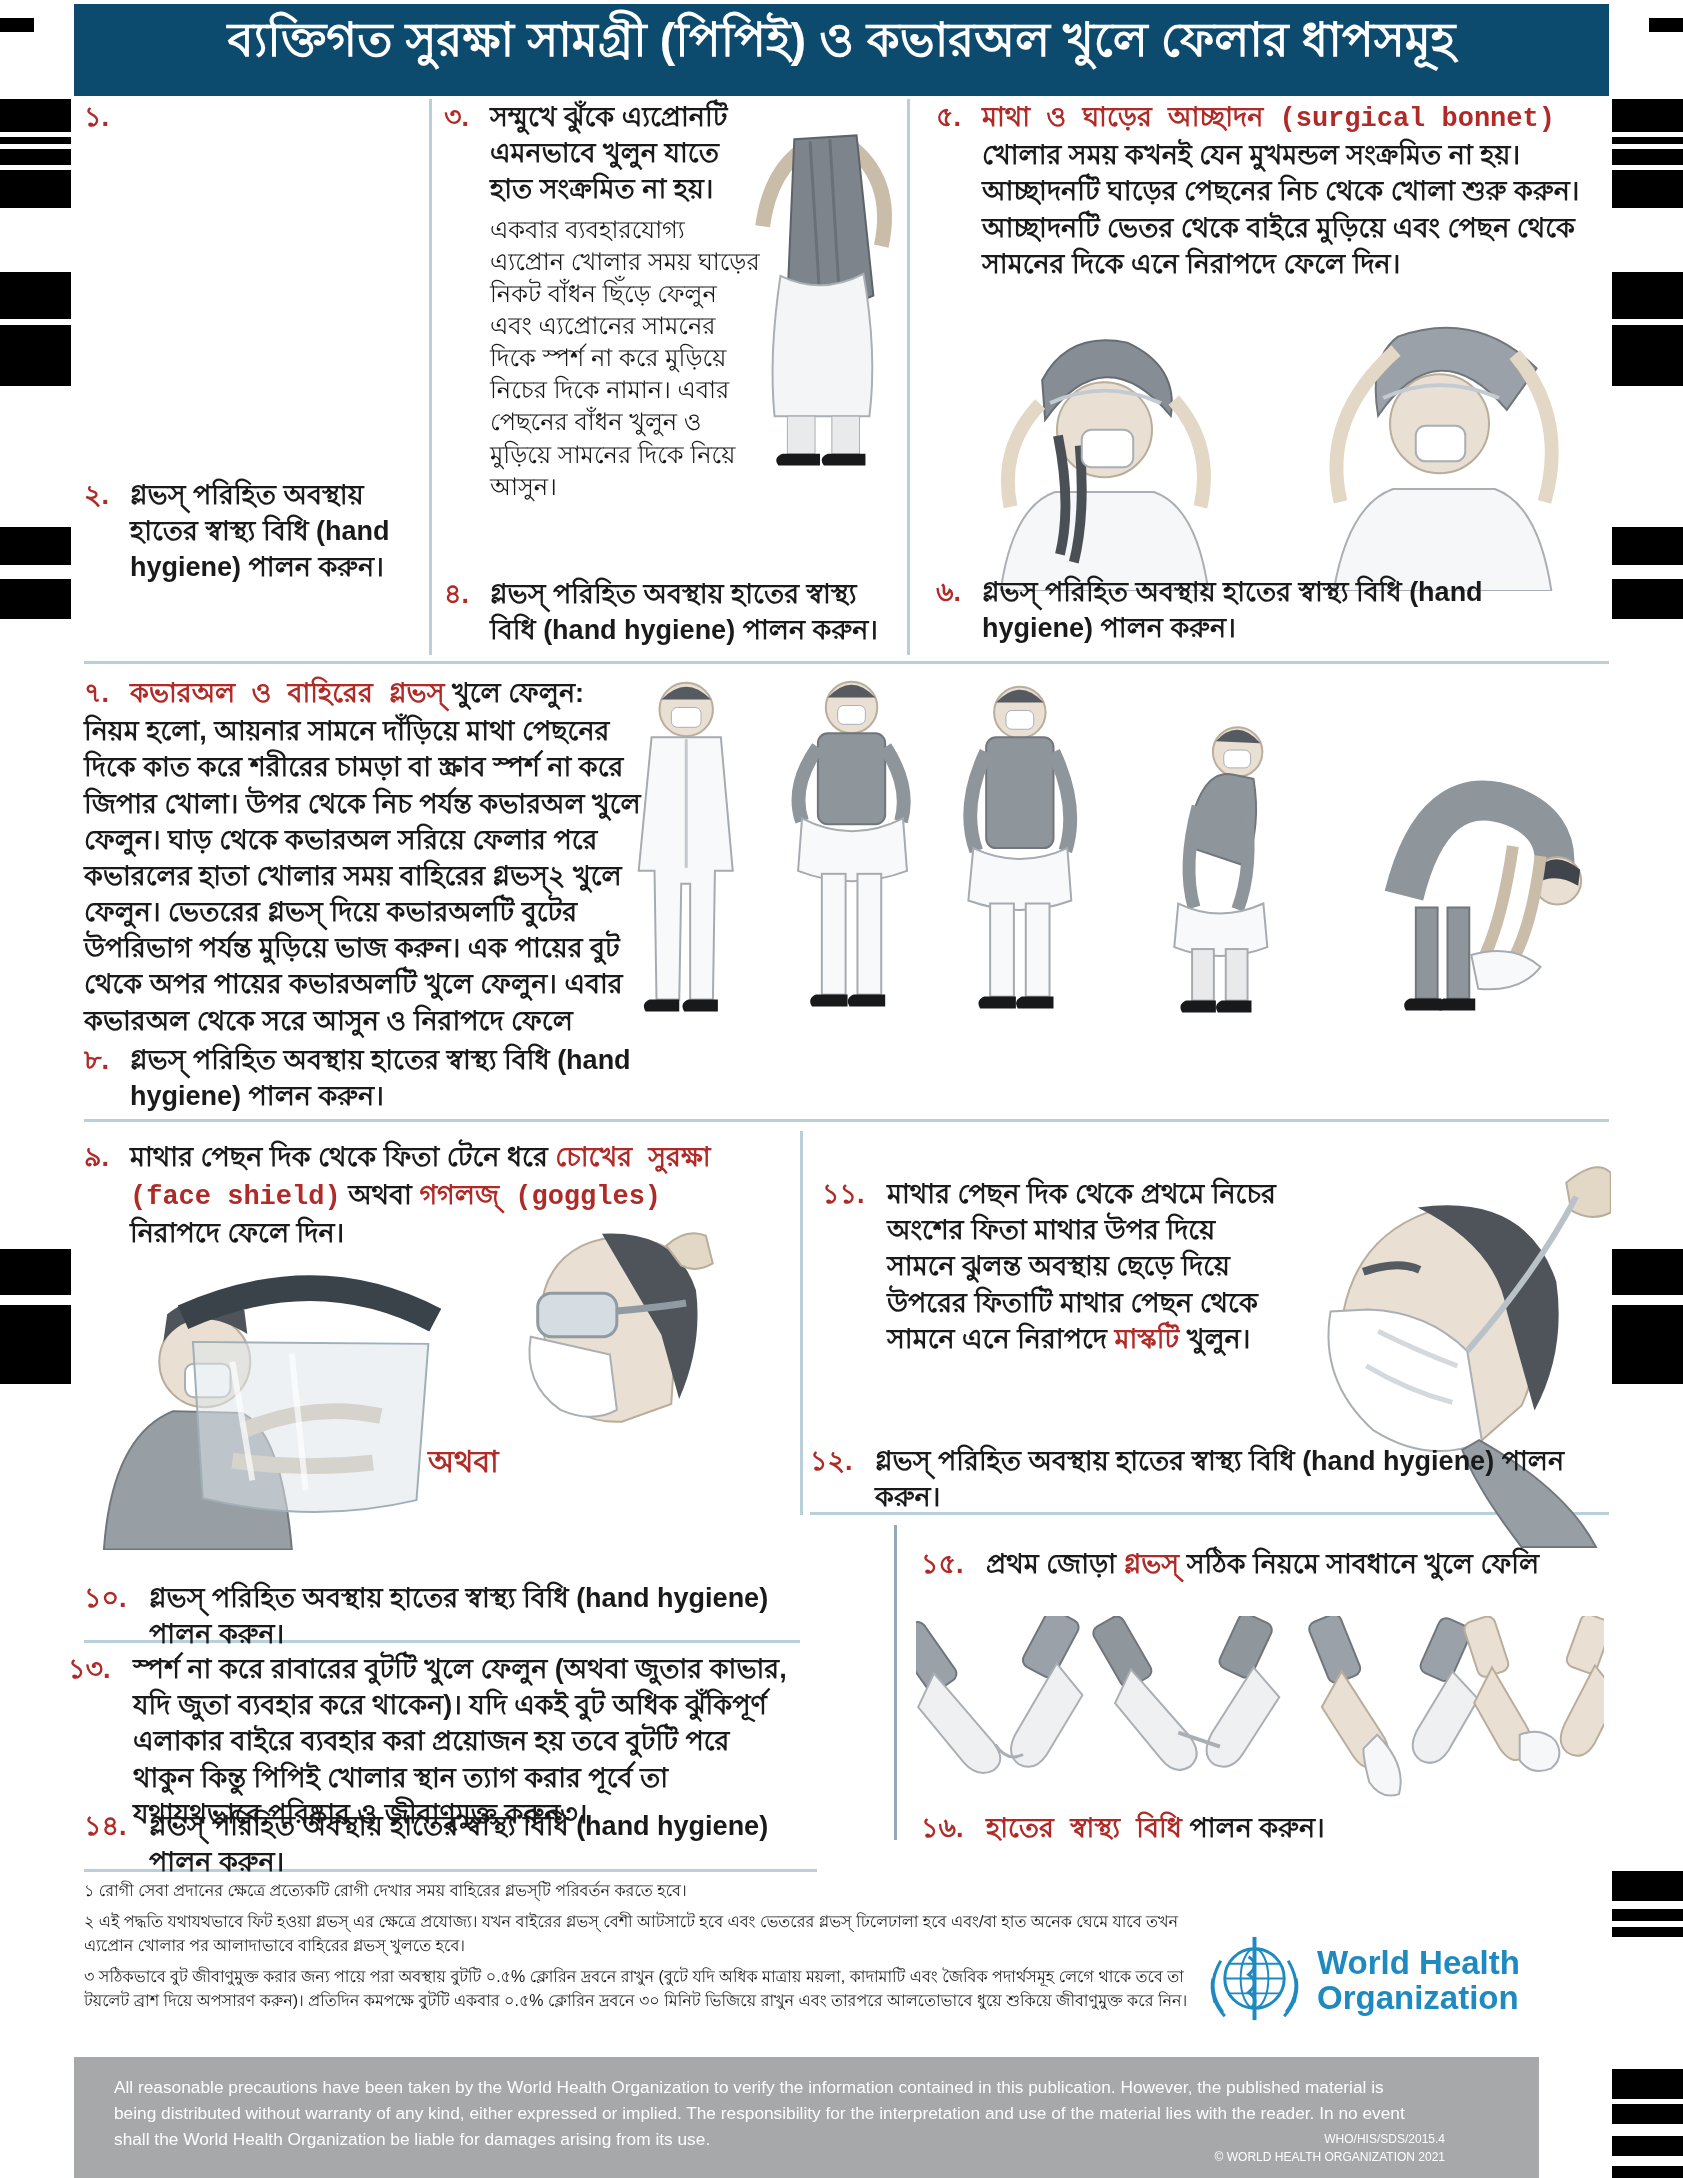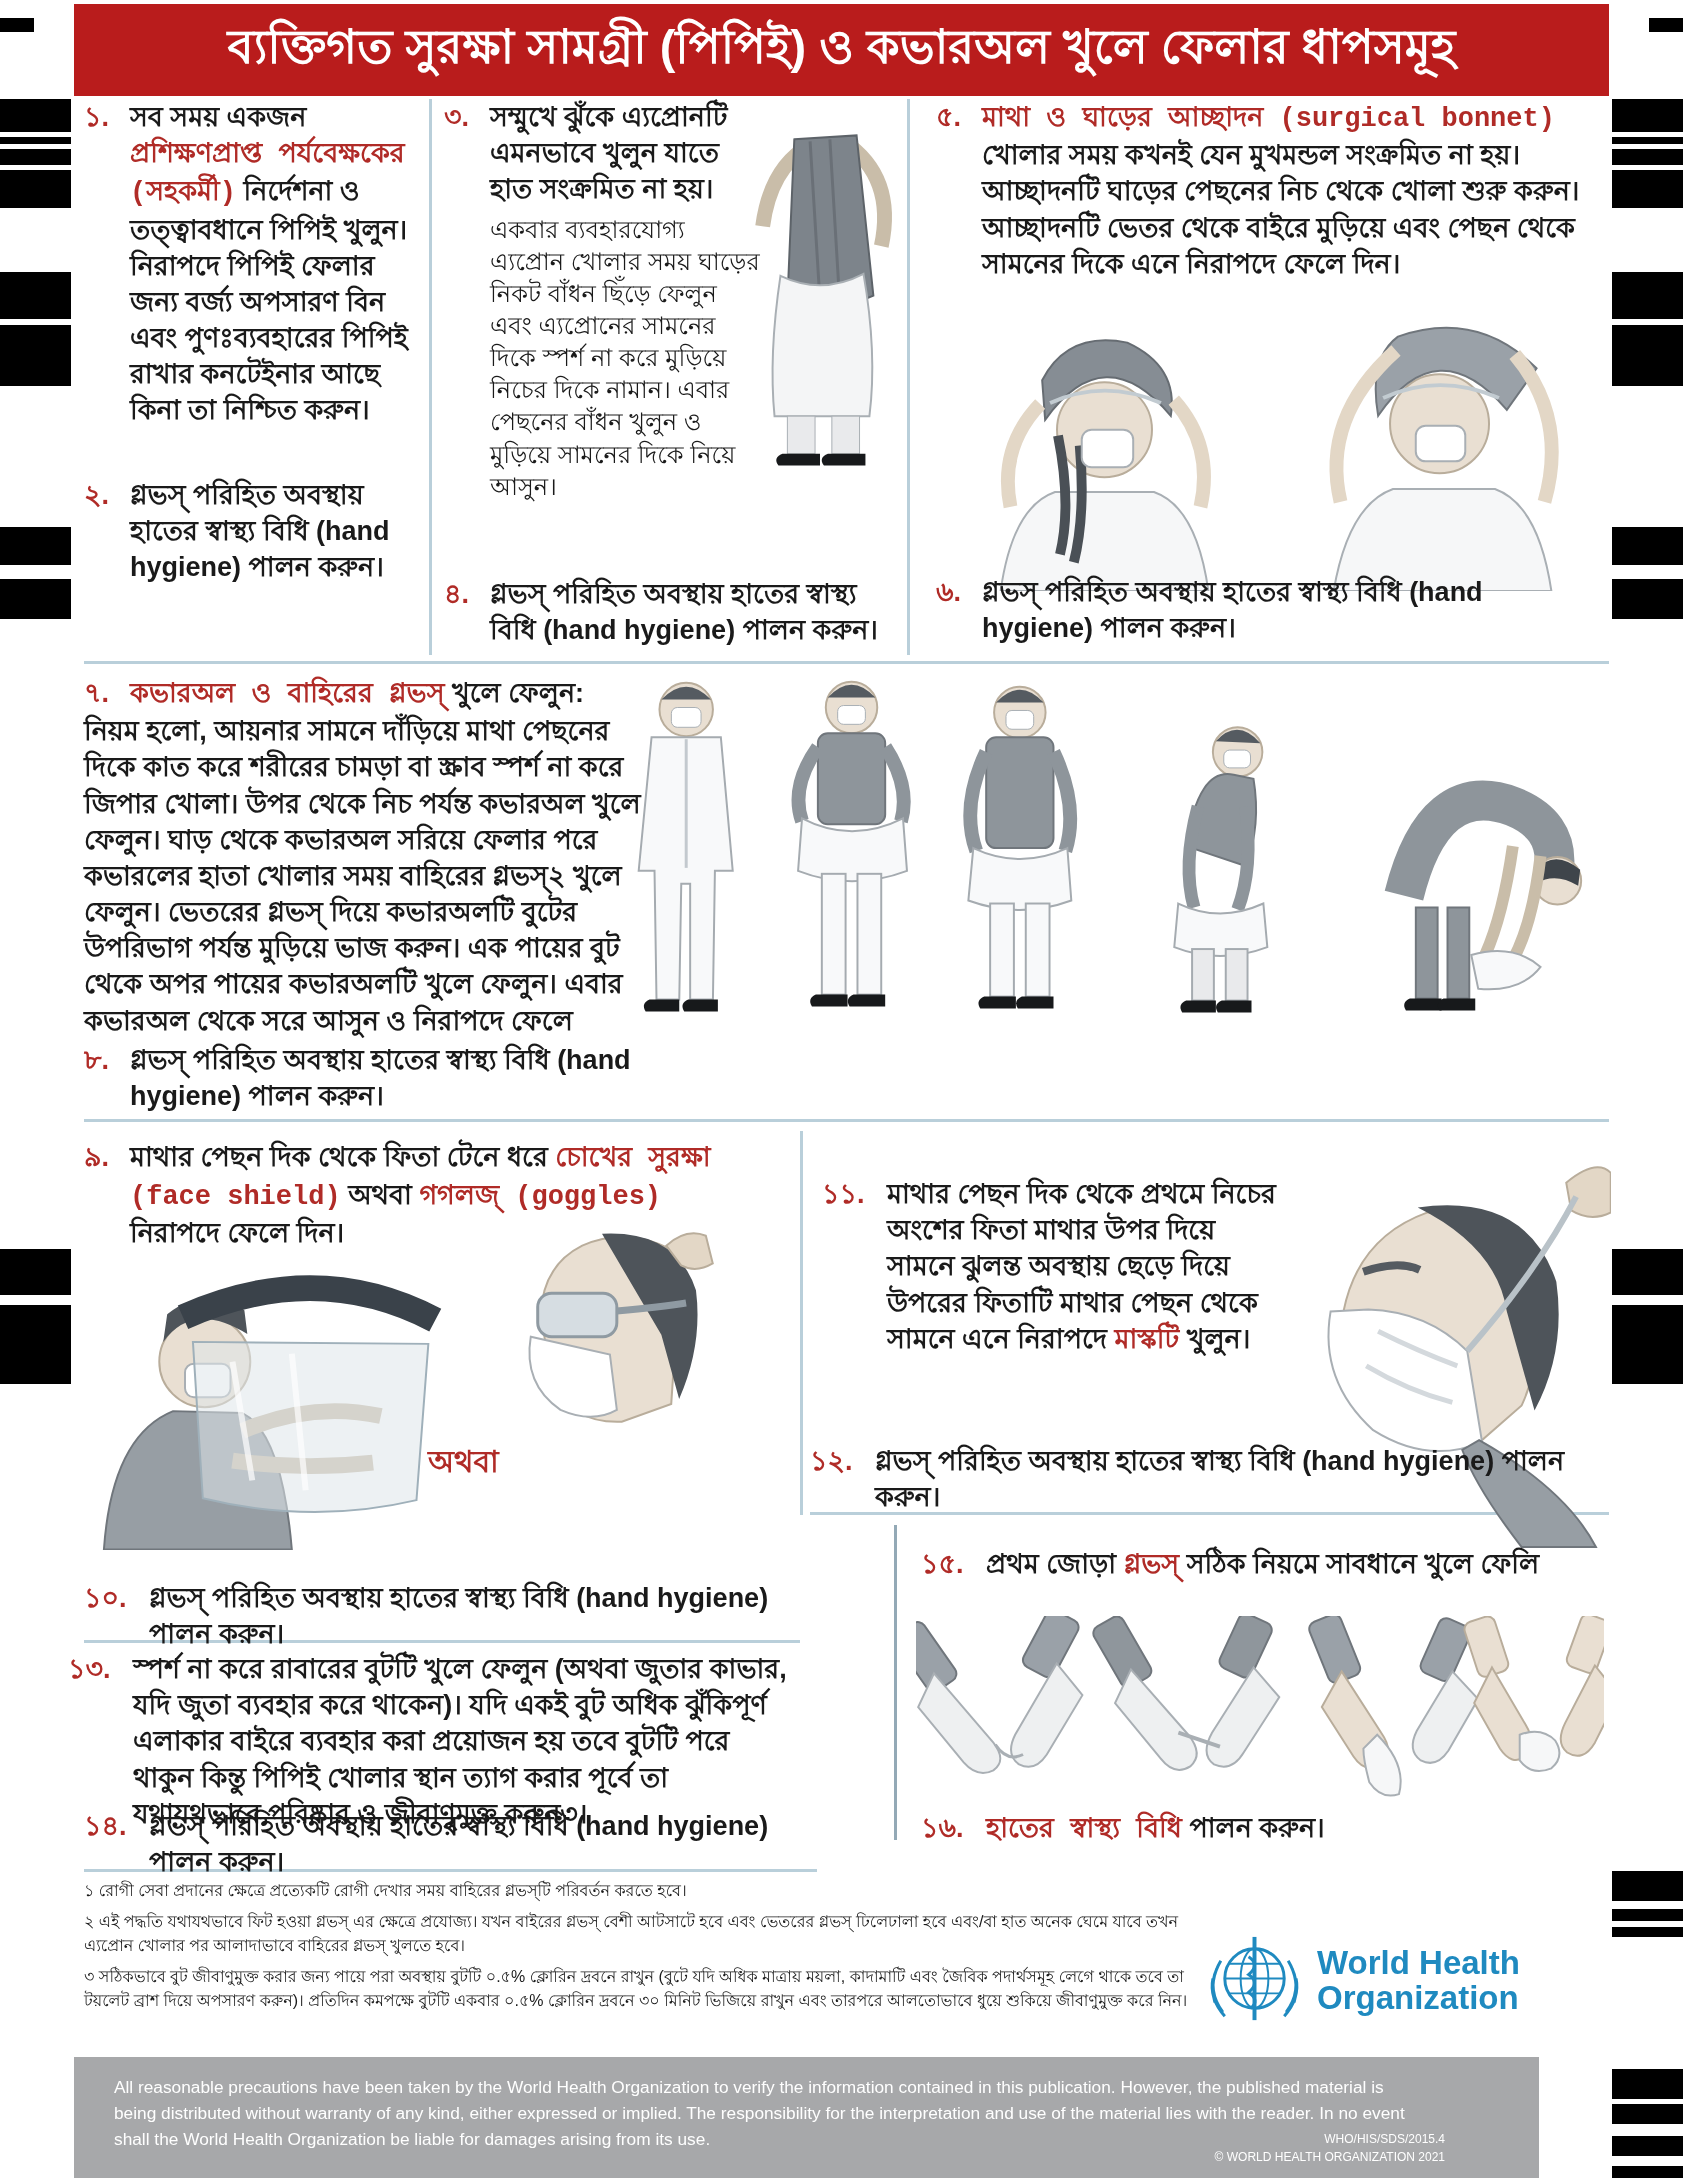--- a/index.html
+++ b/index.html
@@ -3,22 +3,22 @@
 <meta charset="utf-8">
 <style>
   html,body{margin:0;padding:0;background:#ffffff;}
   .page{position:relative;width:1683px;height:2178px;background:#ffffff;overflow:hidden;
         font-family:"Liberation Sans","DejaVu Sans",sans-serif;color:#1a1a1a;}
   
   .mark{position:absolute;background:#000;}
   .mark.left{left:0;width:71px;}
   .mark.right{right:0;width:71px;}
   
-  .titlebar{position:absolute;left:74px;top:4px;width:1535px;height:92px;background:#b91c1c;
-            display:flex;align-items:center;justify-content:center;}
+  .titlebar{position:absolute;left:74px;top:4px;width:1535px;height:92px;background:#0c4a6e;
+            display:flex;align-items:flex-start;justify-content:center;}
   .titlebar .t{color:#ffffff;font-size:47px;font-weight:bold;white-space:nowrap;}
   
   .vdiv,.hdiv{position:absolute;background:#b9cfda;}
   .vdiv{width:3px;}
   .hdiv{height:3px;}
   .vdiv.dark{background:#93a9b6;}
   
   .step{position:absolute;font-size:27px;line-height:1.34;font-weight:600;}
   .step .num{color:#b02b27;font-weight:bold;position:absolute;left:0;top:0;}
   .step .txt{display:block;margin-left:46px;}
@@ -83,21 +83,20 @@
   <div class="hdiv" style="left:84px;top:661px;width:1525px"></div>
   <div class="hdiv" style="left:84px;top:1119px;width:1525px"></div>
   <div class="vdiv" style="left:800px;top:1131px;height:384px"></div>
   <div class="hdiv" style="left:810px;top:1512px;width:799px"></div>
   <div class="hdiv" style="left:84px;top:1640px;width:716px"></div>
   <div class="vdiv dark" style="left:894px;top:1525px;height:315px"></div>
   <div class="hdiv" style="left:84px;top:1869px;width:733px"></div>
 
   <div class="step" style="left:84px;top:99px;width:342px">
     <span class="num">১.</span>
-    <span class="txt"><span>সব সময় একজন </span><span class="red">প্রশিক্ষণপ্রাপ্ত পর্যবেক্ষকের (সহকর্মী)</span><span> নির্দেশনা ও তত্ত্বাবধানে পিপিই খুলুন। নিরাপদে পিপিই ফেলার জন্য বর্জ্য অপসারণ বিন এবং পুণঃব্যবহারের পিপিই রাখার কনটেইনার আছে কিনা তা নিশ্চিত করুন।</span></span>
   </div>
 
   <div class="step" style="left:84px;top:477px;width:342px">
     <span class="num">২.</span>
     <span class="txt"><span>গ্লভস্ পরিহিত অবস্থায় হাতের স্বাস্থ্য বিধি </span><span class="en">(hand hygiene)</span><span> পালন করুন।</span></span>
   </div>
 
   <div class="step" style="left:444px;top:99px;width:317px">
     <span class="num">৩.</span>
     <span class="txt">

